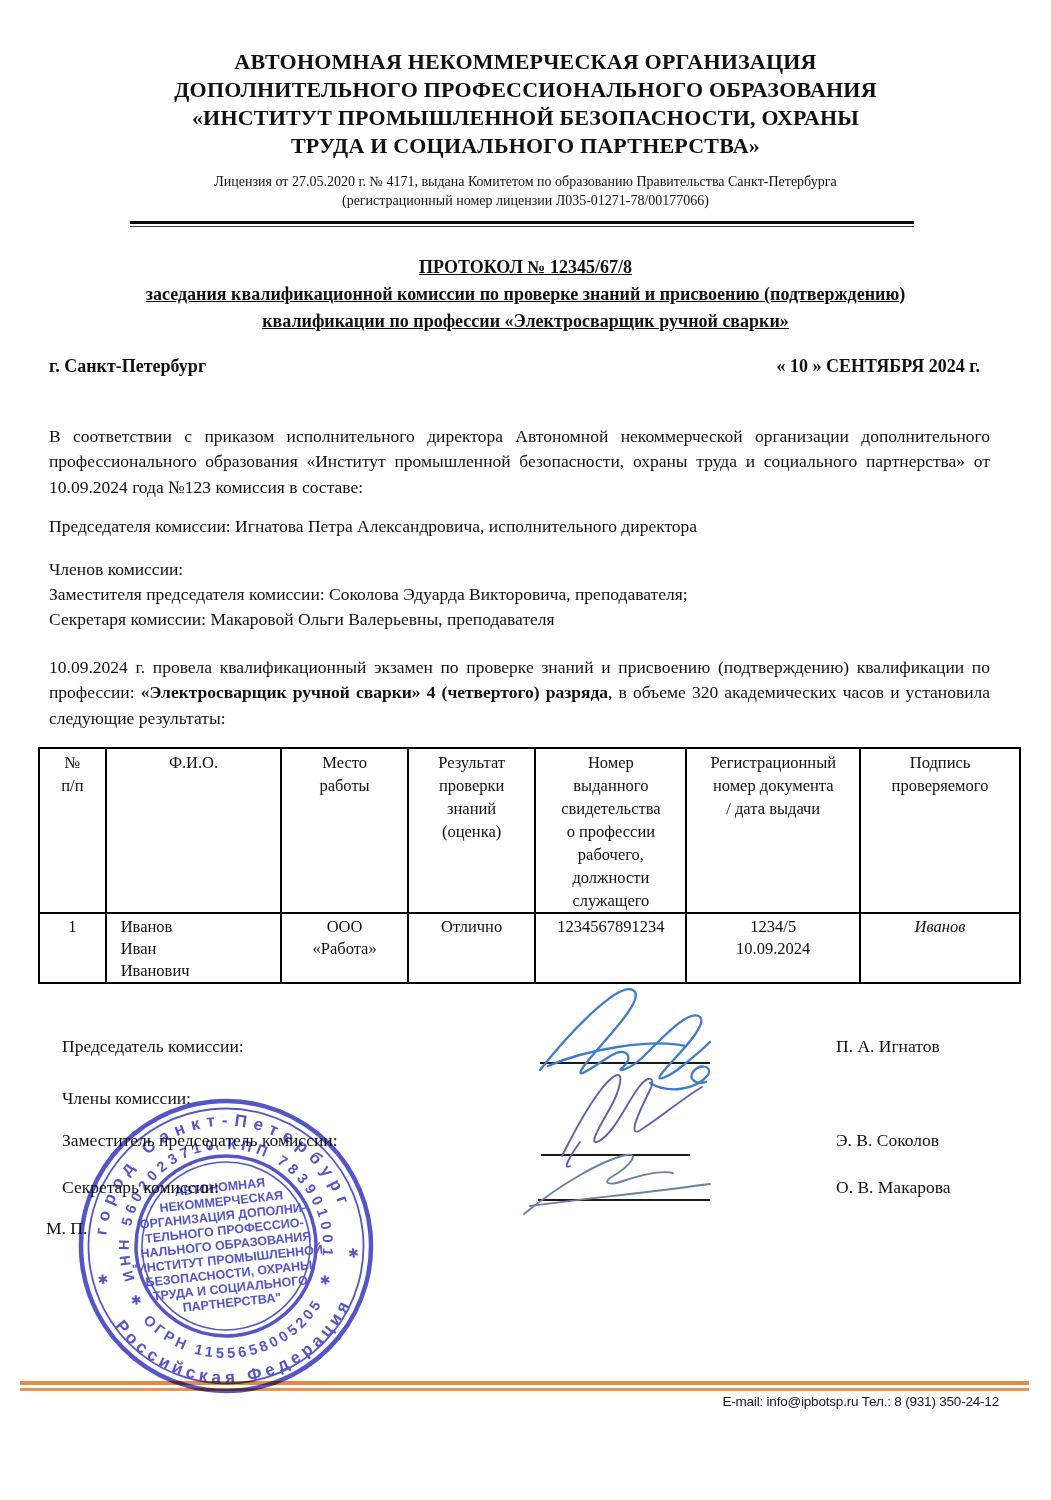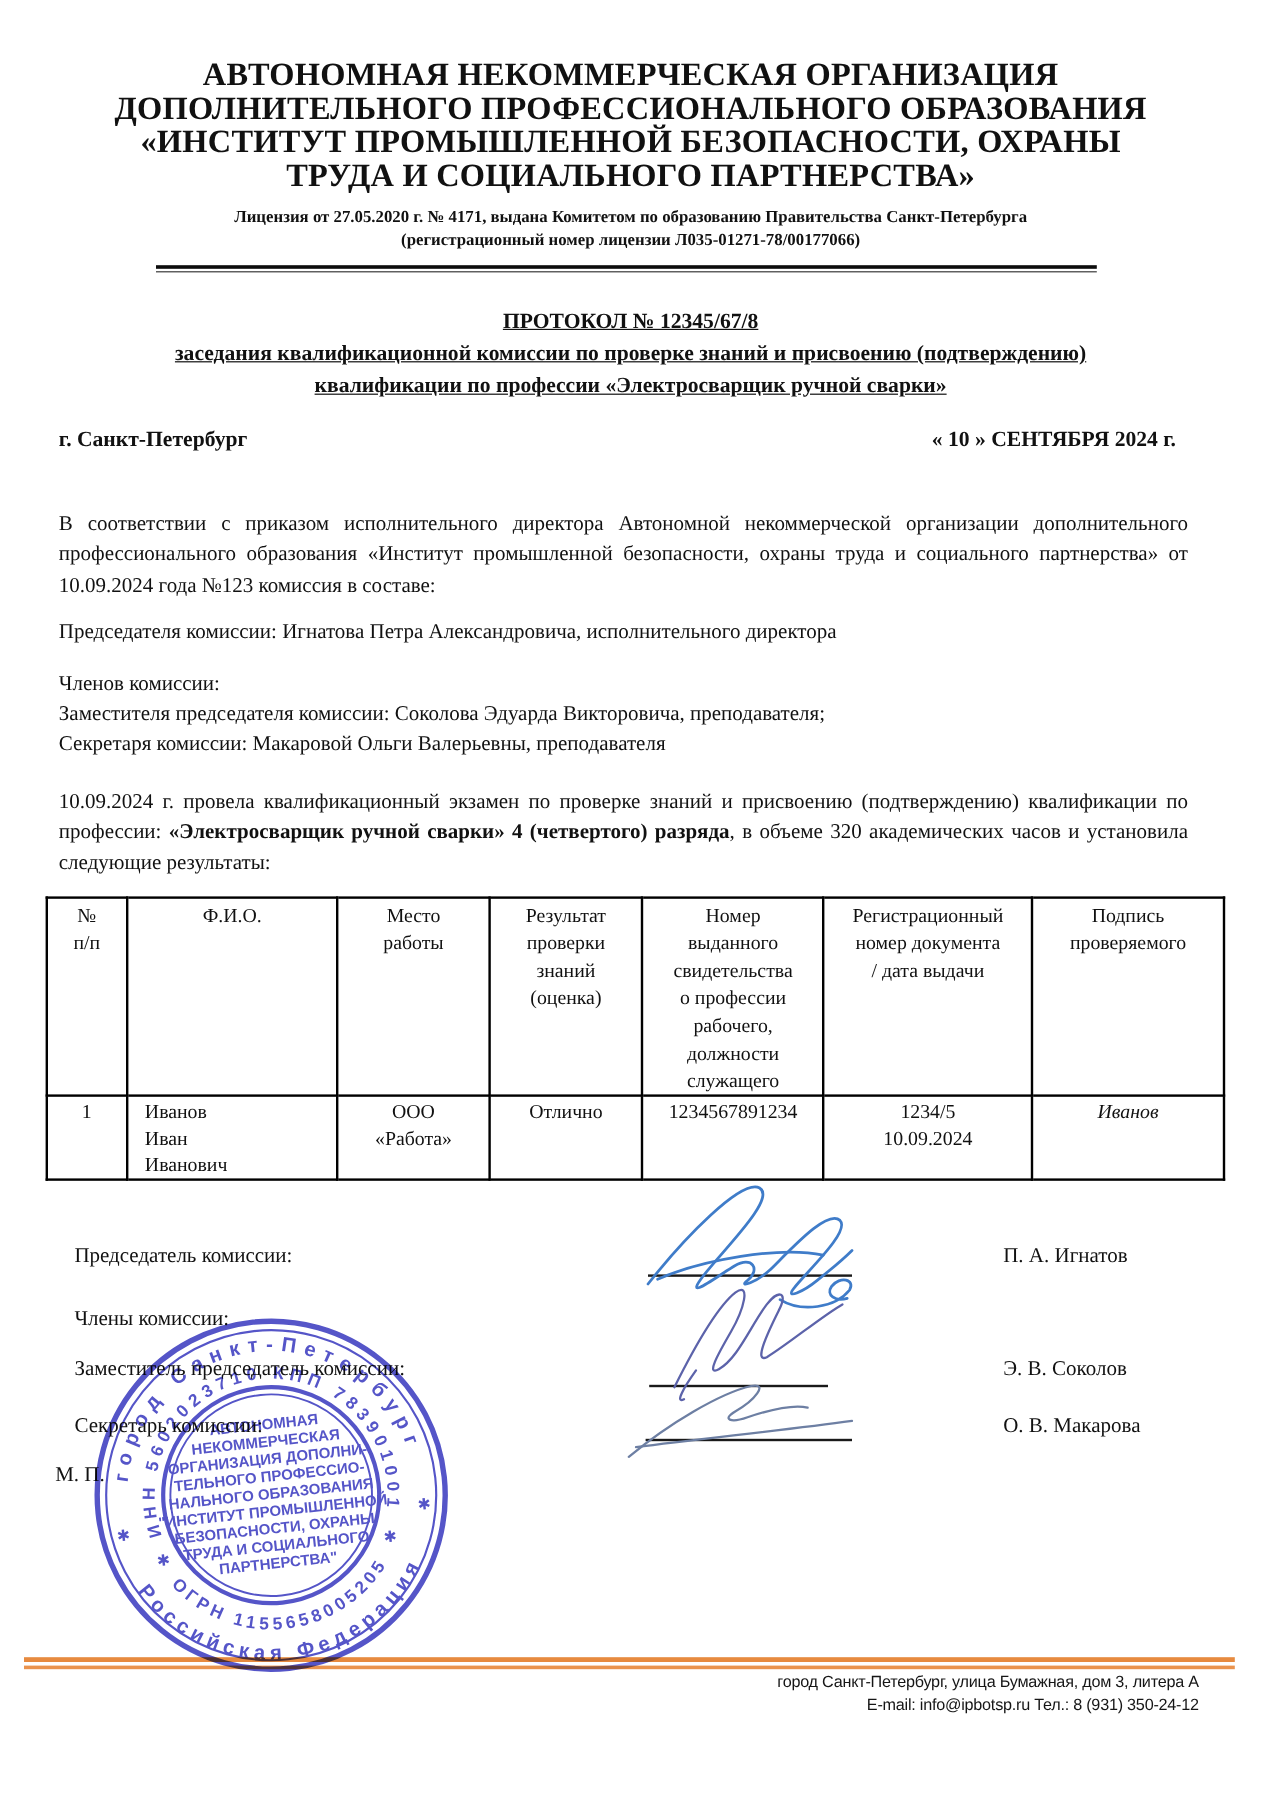--- a/index.html
+++ b/index.html
@@ -3,22 +3,22 @@
 <meta charset="utf-8">
 <style>
   html,body{margin:0;padding:0;background:#ffffff;}
   #page{
     position:relative;width:1051px;height:1500px;background:#ffffff;
     font-family:"Liberation Serif","DejaVu Serif",serif;color:#111;overflow:hidden;
   }
   .abs{position:absolute;}
   
   #org-header{top:48px;left:0;width:100%;text-align:center;font-weight:bold;
-    font-size:27px;line-height:28px;letter-spacing:.2px;}
-  #license{top:172px;left:0;width:100%;text-align:center;font-weight:bold;
+    font-size:22px;line-height:28px;letter-spacing:.2px;}
+  #license{top:172px;left:0;width:100%;text-align:center;font-weight:normal;
     font-size:14px;line-height:19px;}
   #head-rule-thick{top:221px;left:130px;width:784px;height:3px;background:#0c0c0c;}
   #head-rule-thin{top:226px;left:130px;width:784px;height:1px;background:#3a3a3a;}
   
   #title-block{top:254px;left:0;width:100%;text-align:center;font-weight:bold;
     font-size:18px;line-height:27px;text-decoration:underline;}
   #city-date{top:356px;left:49px;width:931px;display:flex;justify-content:space-between;
     font-weight:bold;font-size:18px;}
   
   .para{left:49px;width:941px;text-align:justify;font-size:17.5px;line-height:25.3px;}
@@ -212,17 +212,16 @@
       <text class="stamp-center" x="152" y="169.5">"ИНСТИТУТ ПРОМЫШЛЕННОЙ</text>
       <text class="stamp-center" x="152" y="184">БЕЗОПАСНОСТИ, ОХРАНЫ</text>
       <text class="stamp-center" x="152" y="198.5">ТРУДА И СОЦИАЛЬНОГО</text>
       <text class="stamp-center" x="152" y="213">ПАРТНЕРСТВА"</text>
     </g>
   </svg>
 
   <div id="footer-stripe-1" class="abs"></div>
   <div id="footer-stripe-2" class="abs"></div>
   <div id="footer-text" class="abs">
-    <div>город Санкт-Петербург, улица Бумажная, дом 3, литера А</div>
     <div>E-mail: info@ipbotsp.ru Тел.: 8 (931) 350-24-12</div>
   </div>
 
 </div>
 
 </body></html>

